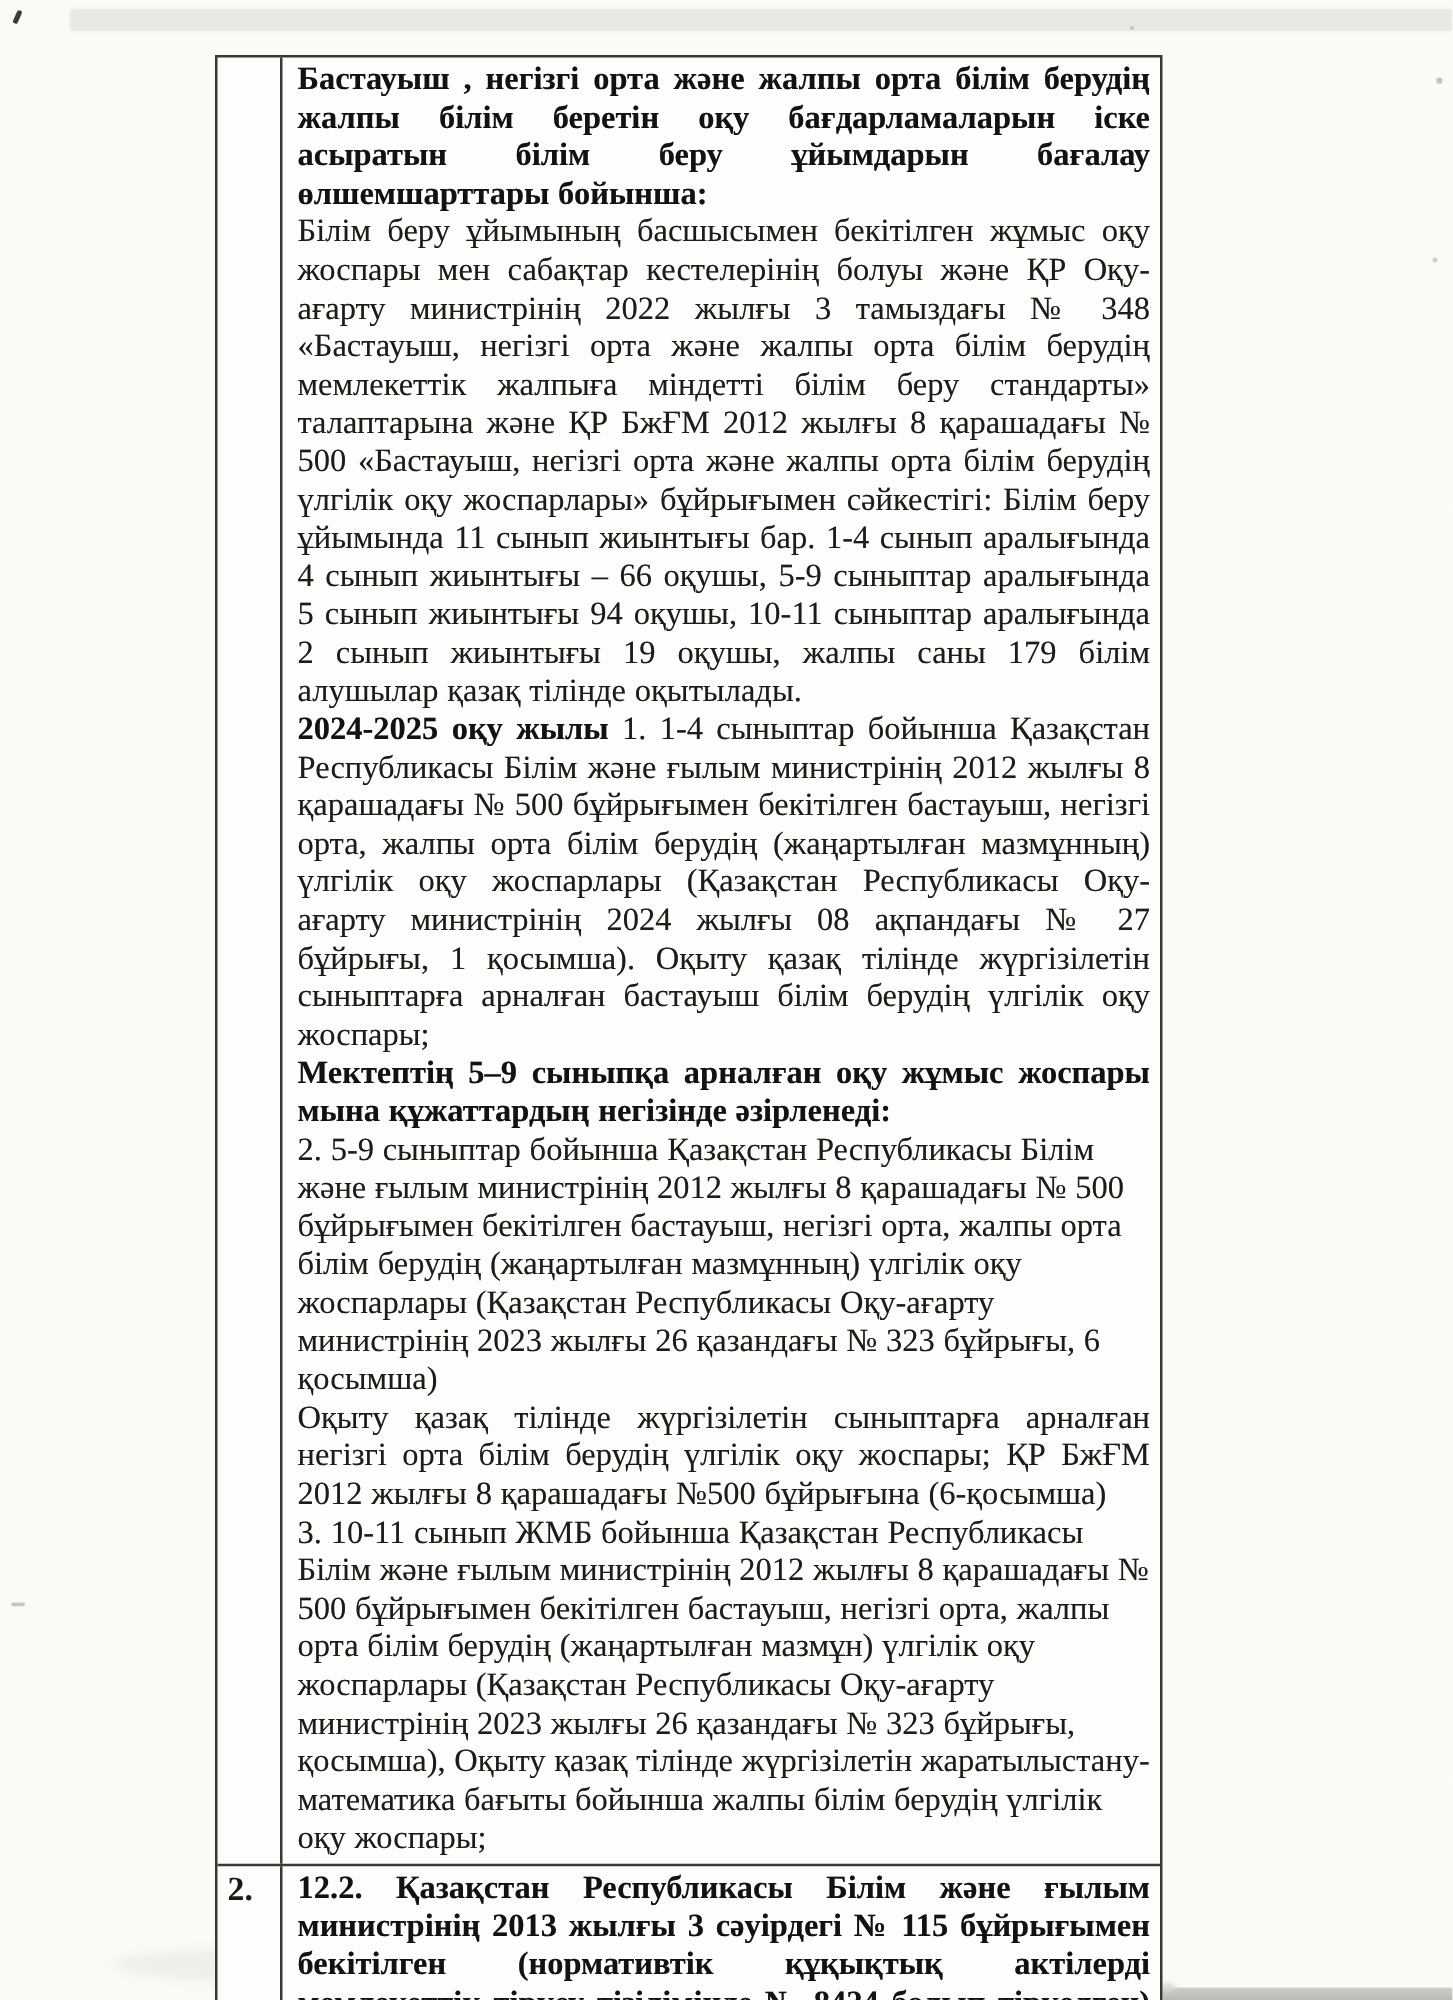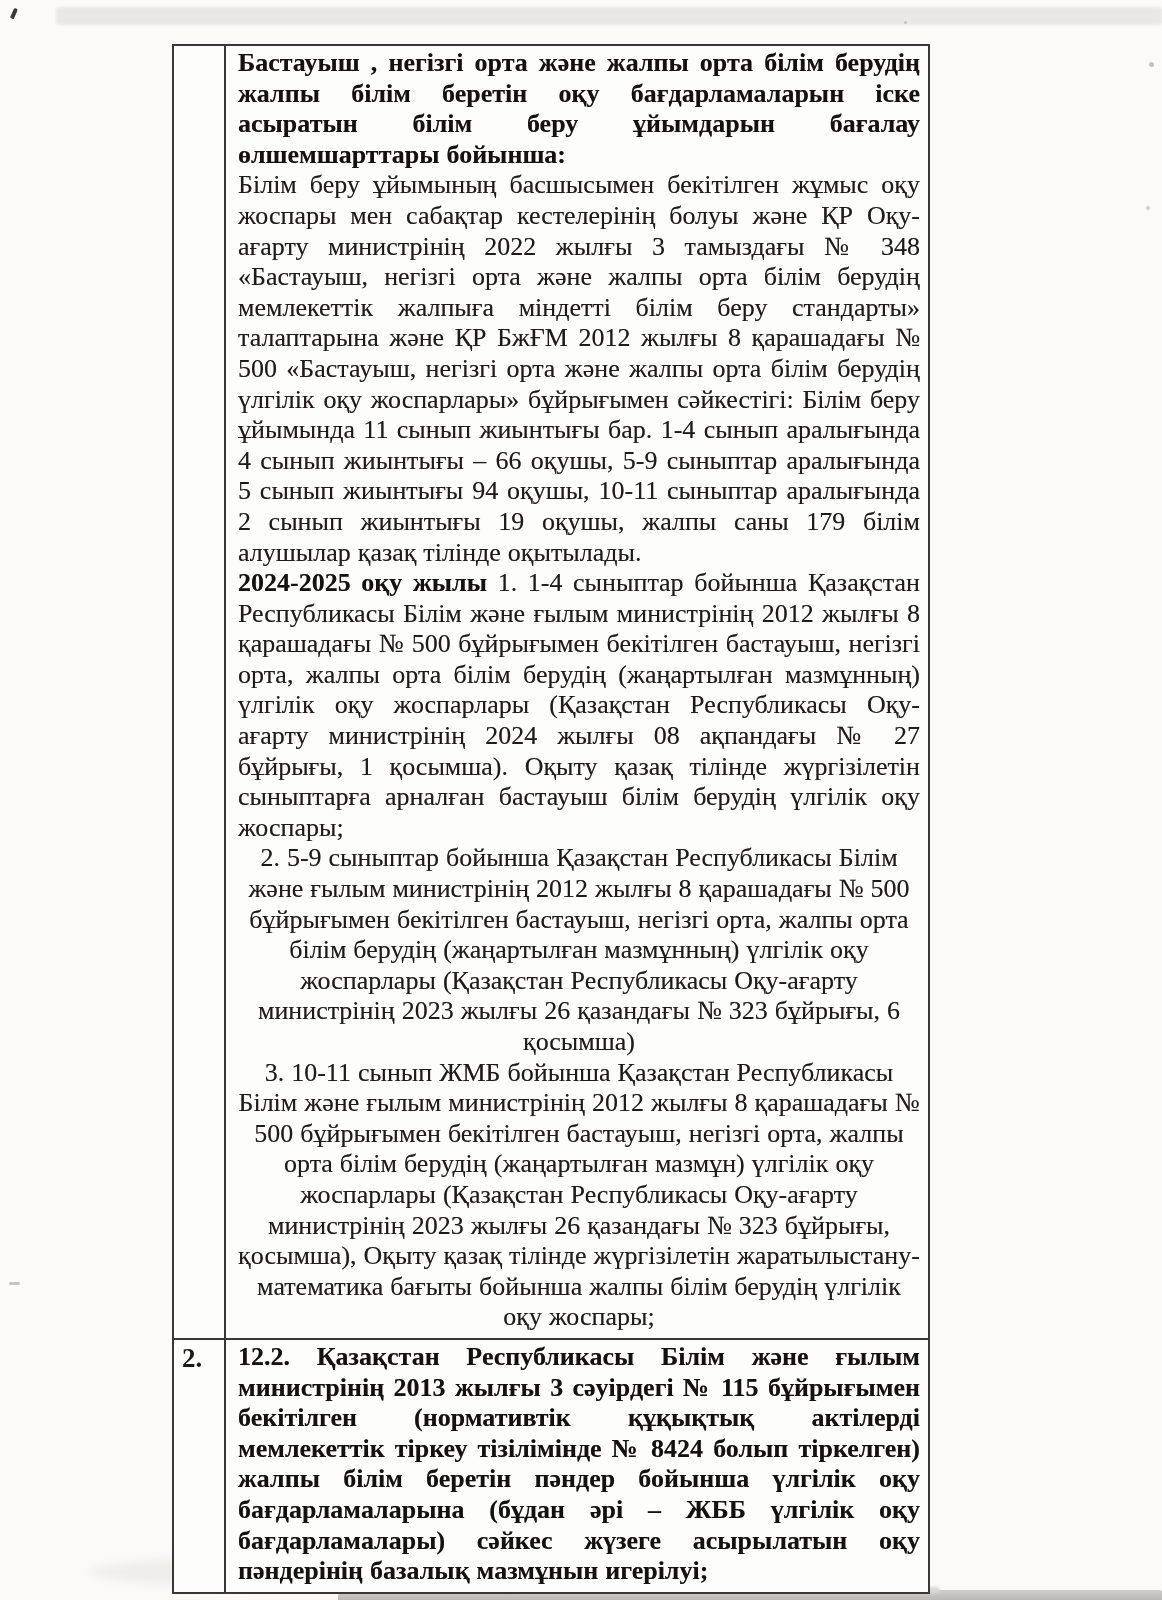--- a/index.html
+++ b/index.html
@@ -82,21 +82,21 @@
   .row-2 { min-height: 184px; }
   .p {
     margin: 0;
     font-size: 26px;
     line-height: 30.6px;
     color: #1e1c19;
     text-shadow: 0 0 0.5px rgba(25,23,20,.45);
     word-spacing: 0.5px;
   }
   .jst { text-align: justify; }
-  .lft { text-align: center; }
+  .lft { text-align: left; }
   .bld { font-weight: bold; color: #141210; }
 </style>
 </head>
 <body>
 
 <div>
 
   <div class="artifact top-band"></div>
   <div class="artifact tick-mark"></div>
   <div class="artifact speck-1"></div>
@@ -108,21 +108,23 @@
   <div class="artifact bottom-strip-2"></div>
 
   <div class="doc-table">
 
     <div class="t-row row-1">
       <div class="cell-num"></div>
       <div class="cell-text">
         <p class="p bld jst">Бастауыш , негізгі орта және жалпы орта білім берудің жалпы білім беретін оқу бағдарламаларын іске асыратын білім беру ұйымдарын бағалау өлшемшарттары бойынша:</p>
         <p class="p jst">Білім беру ұйымының басшысымен бекітілген жұмыс оқу жоспары мен сабақтар кестелерінің болуы және ҚР Оқу-ағарту министрінің 2022 жылғы 3 тамыздағы № 348 «Бастауыш, негізгі орта және жалпы орта білім берудің мемлекеттік жалпыға міндетті білім беру стандарты» талаптарына және ҚР БжҒМ 2012 жылғы 8 қарашадағы № 500 «Бастауыш, негізгі орта және жалпы орта білім берудің үлгілік оқу жоспарлары» бұйрығымен сәйкестігі: Білім беру ұйымында 11 сынып жиынтығы бар. 1-4 сынып аралығында 4 сынып жиынтығы – 66 оқушы, 5-9 сыныптар аралығында 5 сынып жиынтығы 94 оқушы, 10-11 сыныптар аралығында 2 сынып жиынтығы 19 оқушы, жалпы саны 179 білім алушылар қазақ тілінде оқытылады.</p>
         <p class="p jst"><span class="bld">2024-2025 оқу жылы</span><span> 1. 1-4 сыныптар бойынша Қазақстан Республикасы Білім және ғылым министрінің 2012 жылғы 8 қарашадағы № 500 бұйрығымен бекітілген бастауыш, негізгі орта, жалпы орта білім берудің (жаңартылған мазмұнның) үлгілік оқу жоспарлары (Қазақстан Республикасы Оқу-ағарту министрінің 2024 жылғы 08 ақпандағы № 27 бұйрығы, 1 қосымша). Оқыту қазақ тілінде жүргізілетін сыныптарға арналған бастауыш білім берудің үлгілік оқу жоспары;</span></p>
+        <p class="p bld jst">Мектептің 5–9 сыныпқа арналған оқу жұмыс жоспары мына құжаттардың негізінде әзірленеді:</p>
         <p class="p lft">2. 5-9 сыныптар бойынша Қазақстан Республикасы Білім және ғылым министрінің 2012 жылғы 8 қарашадағы № 500 бұйрығымен бекітілген бастауыш, негізгі орта, жалпы орта білім берудің (жаңартылған мазмұнның) үлгілік оқу жоспарлары (Қазақстан Республикасы Оқу-ағарту министрінің 2023 жылғы 26 қазандағы № 323 бұйрығы, 6 қосымша)</p>
+        <p class="p jst">Оқыту қазақ тілінде жүргізілетін сыныптарға арналған негізгі орта білім берудің үлгілік оқу жоспары; ҚР БжҒМ 2012 жылғы 8 қарашадағы №500 бұйрығына (6-қосымша)</p>
         <p class="p lft">3. 10-11 сынып ЖМБ бойынша Қазақстан Республикасы Білім және ғылым министрінің 2012 жылғы 8 қарашадағы № 500 бұйрығымен бекітілген бастауыш, негізгі орта, жалпы орта білім берудің (жаңартылған мазмұн) үлгілік оқу жоспарлары (Қазақстан Республикасы Оқу-ағарту министрінің 2023 жылғы 26 қазандағы № 323 бұйрығы,  қосымша), Оқыту қазақ тілінде жүргізілетін жаратылыстану-математика бағыты бойынша жалпы білім берудің үлгілік оқу жоспары;</p>
       </div>
     </div>
 
     <div class="t-row row-2">
       <div class="cell-num">2.</div>
       <div class="cell-text">
         <p class="p bld jst">12.2. Қазақстан Республикасы Білім және ғылым министрінің 2013 жылғы 3 сәуірдегі № 115 бұйрығымен бекітілген (нормативтік құқықтық актілерді мемлекеттік тіркеу тізілімінде № 8424 болып тіркелген) жалпы білім беретін пәндер бойынша үлгілік оқу бағдарламаларына (бұдан әрі – ЖББ үлгілік оқу бағдарламалары) сәйкес жүзеге асырылатын оқу пәндерінің базалық мазмұнын игерілуі;</p>
       </div>
     </div>

